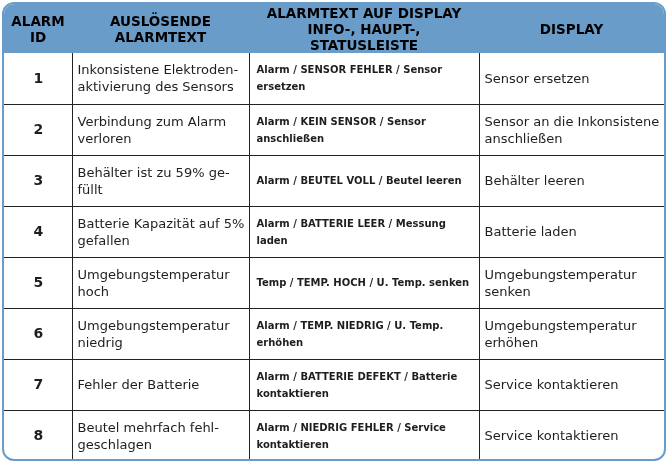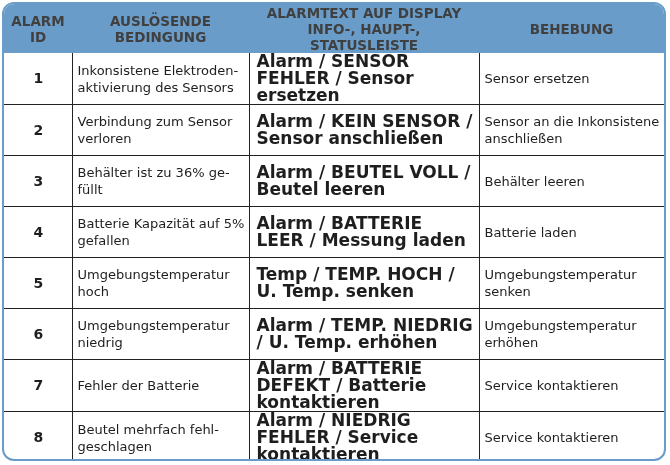--- a/index.html
+++ b/index.html
@@ -5,72 +5,72 @@
   html, body { margin: 0; padding: 0; background: #ffffff; }
   body { width: 670px; height: 465px; overflow: hidden; font-family: "DejaVu Sans", sans-serif; }
   .wrap {
     position: absolute; left: 2px; top: 2px; width: 664px; height: 459px;
     border: 2px solid #6a9cc9; border-radius: 12px; overflow: hidden; background: #fff;
     box-sizing: border-box;
   }
   table { border-collapse: collapse; width: 100%; height: 100%; table-layout: fixed; }
   thead tr { height: 49px; }
   th {
-    background: #6a9cc9; color: #404040; font-weight: bold; font-size: 13.5px;
+    background: #6a9cc9; color: #000000; font-weight: bold; font-size: 13.5px;
     line-height: 16px; text-align: center; vertical-align: middle; padding: 0 4px;
   }
   tbody tr { height: 51px; }
   td {
     border-top: 1.5px solid #222; font-size: 13px; line-height: 17px; color: #1e1e1e;
     vertical-align: middle; padding: 0 4px 0 5px;
   }
   tbody tr:first-child td { border-top: none; }
   td + td { border-left: 1.5px solid #222; }
   td.id { text-align: center; font-weight: bold; font-size: 14px; }
-  td.alarm { font-weight: bold; font-size: 17px; padding-left: 7px; }
+  td.alarm { font-weight: bold; font-size: 10px; padding-left: 7px; }
   .c1 { width: 68px; } .c2 { width: 177px; } .c3 { width: 230px; } .c4 { width: auto; }
 </style>
 </head>
 <body>
 
 <div class="wrap">
   <table>
     <colgroup>
         <col class="c1">
         <col class="c2">
         <col class="c3">
         <col class="c4">
       </colgroup>
     <thead>
       <tr>
         <th style="white-space:pre-line">ALARM
 ID</th>
         <th style="white-space:pre-line">AUSLÖSENDE
-BEDINGUNG</th>
+ALARMTEXT</th>
         <th style="white-space:pre-line">ALARMTEXT AUF DISPLAY
 INFO-, HAUPT-, STATUSLEISTE</th>
-        <th style="white-space:pre-line">BEHEBUNG</th>
+        <th style="white-space:pre-line">DISPLAY</th>
       </tr>
     </thead>
     <tbody>
       <tr>
         <td class="id">1</td>
         <td>Inkonsistene Elektroden-aktivierung des Sensors</td>
         <td class="alarm">Alarm / SENSOR FEHLER / Sensor ersetzen</td>
         <td>Sensor ersetzen</td>
       </tr>
       <tr>
         <td class="id">2</td>
-        <td>Verbindung  zum Sensor verloren</td>
+        <td>Verbindung  zum Alarm verloren</td>
         <td class="alarm">Alarm / KEIN SENSOR / Sensor anschließen</td>
         <td>Sensor an die Inkonsistene anschließen</td>
       </tr>
       <tr>
         <td class="id">3</td>
-        <td>Behälter ist zu 36% ge-füllt</td>
+        <td>Behälter ist zu 59% ge-füllt</td>
         <td class="alarm">Alarm / BEUTEL VOLL / Beutel leeren</td>
         <td>Behälter leeren</td>
       </tr>
       <tr>
         <td class="id">4</td>
         <td>Batterie Kapazität auf 5% gefallen</td>
         <td class="alarm">Alarm / BATTERIE LEER / Messung laden</td>
         <td>Batterie laden</td>
       </tr>
       <tr>

